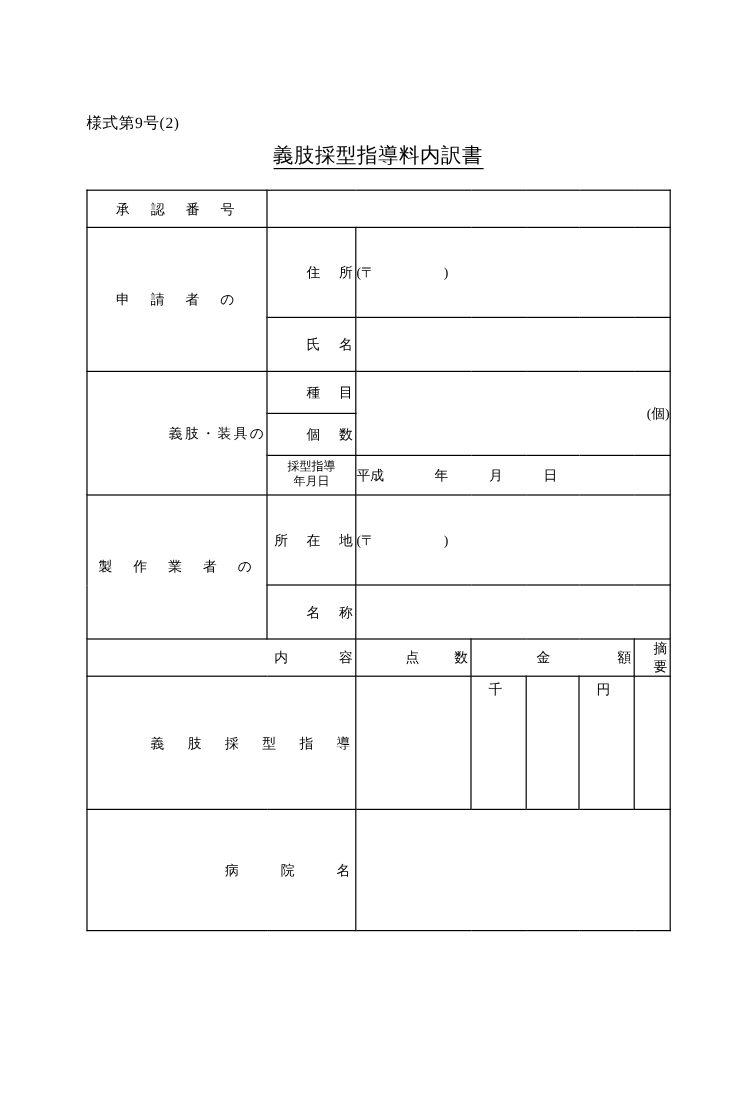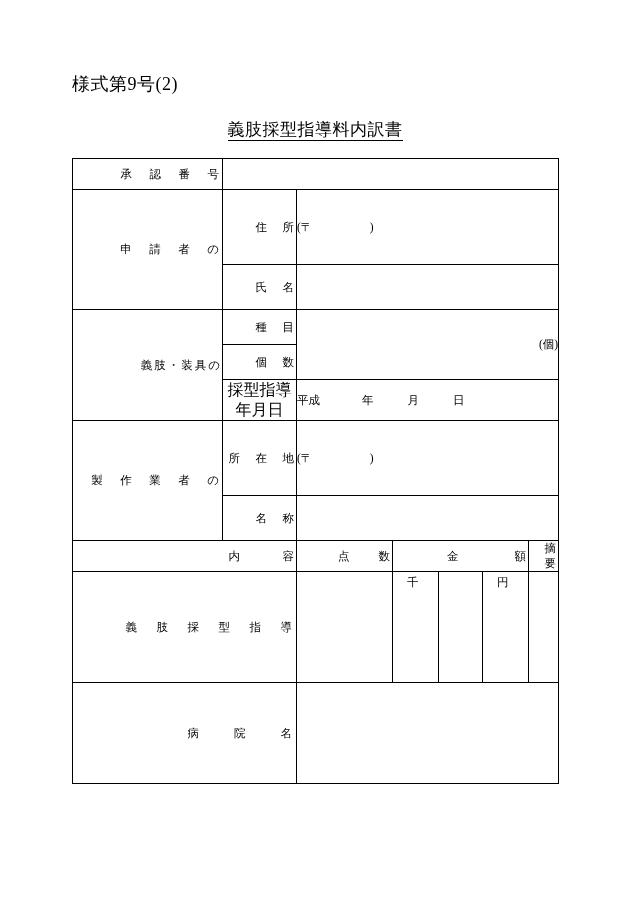--- a/index.html
+++ b/index.html
@@ -12,22 +12,22 @@
     height: 916px;
     position: relative;
     font-family: "Liberation Serif", "DejaVu Serif", serif;
     color: #000000;
     overflow: hidden;
   }
 
   .form-number {
     position: absolute;
     left: 72px;
-    top: 72px;
-    font-size: 18px;
+    top: 94px;
+    font-size: 13px;
     letter-spacing: 0.5px;
   }
 
   .doc-title {
     position: absolute;
     left: 0;
     right: 0;
     top: 118px;
     text-align: center;
     font-size: 17px;
@@ -47,21 +47,21 @@
     table-layout: fixed;
   }
   table.main td {
     border: 1px solid #000;
     font-size: 11.5px;
     vertical-align: middle;
     padding: 0;
   }
 
   .lbl {
-    text-align: right;
+    text-align: center;
     letter-spacing: 3px;
   }
   .lbl-narrow {
     text-align: right;
     letter-spacing: 2px;
   }
   .lbl-tight {
     text-align: center;
     letter-spacing: 0px;
     line-height: 1.25;
@@ -133,21 +133,21 @@
     <td colspan="5" rowspan="2" class="unit-ko">
       <span>(個)</span>
     </td>
   </tr>
 
   <tr>
     <td class="lbl-narrow" style="height:34px">個　数</td>
   </tr>
 
   <tr>
-    <td class="lbl-tight" style="height:32px;font-size:16px">
+    <td class="lbl-tight" style="height:32px;font-size:10px">
       <div>採型指導</div>
       <div>年月日</div>
     </td>
     <td colspan="5" class="heisei">
       <span>平成</span><span class="sp1"></span><span>年</span><span class="sp2"></span><span>月</span><span class="sp3"></span><span>日</span>
     </td>
   </tr>
 
   <tr>
     <td class="lbl" rowspan="2">製　作　業　者　の</td>

